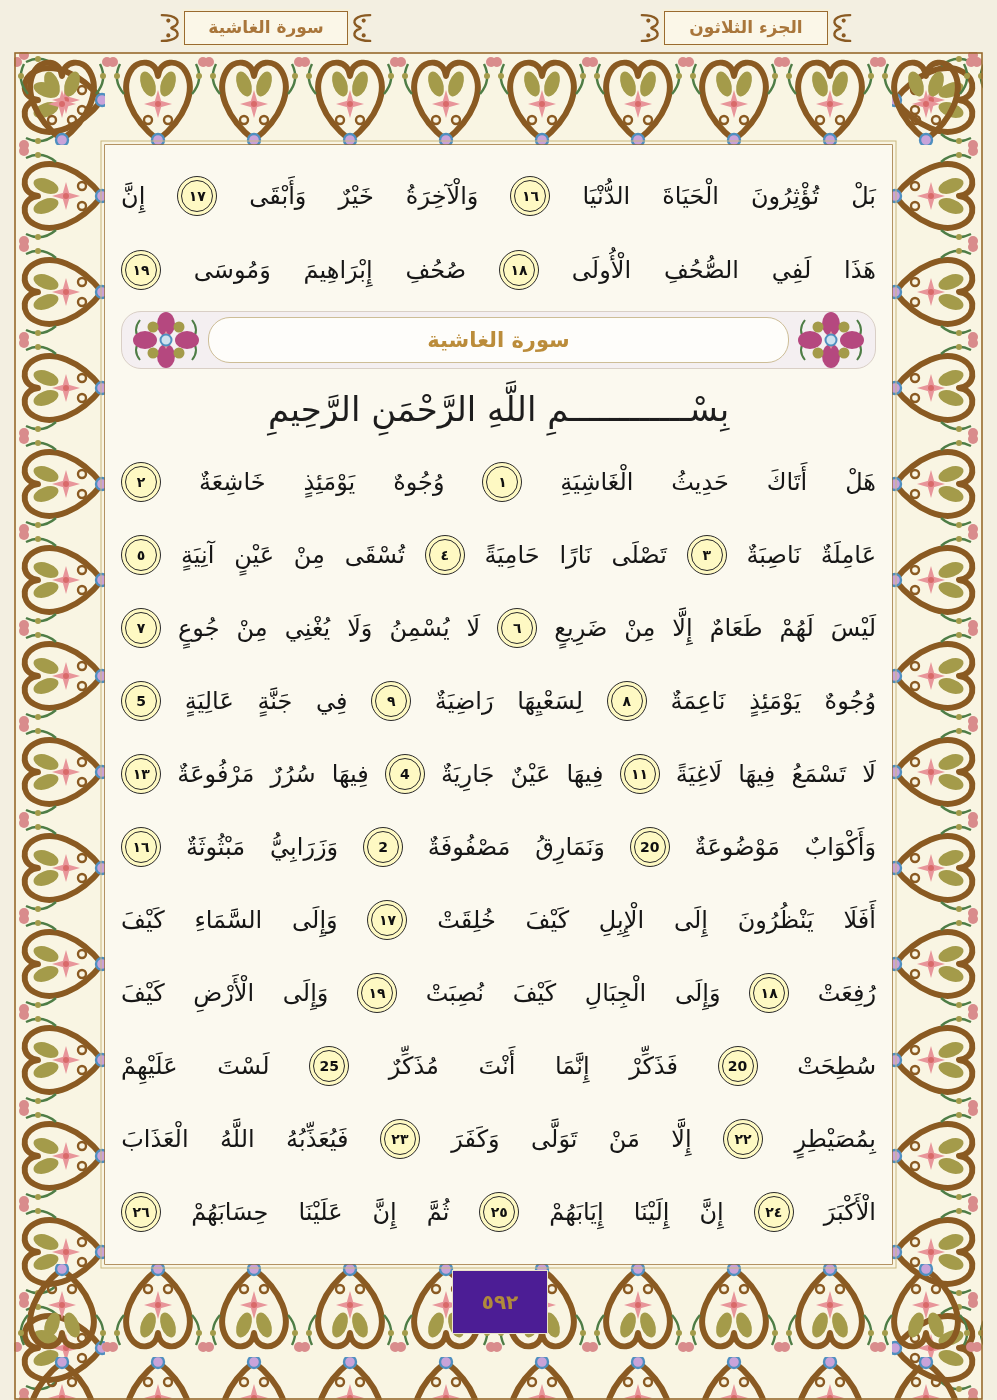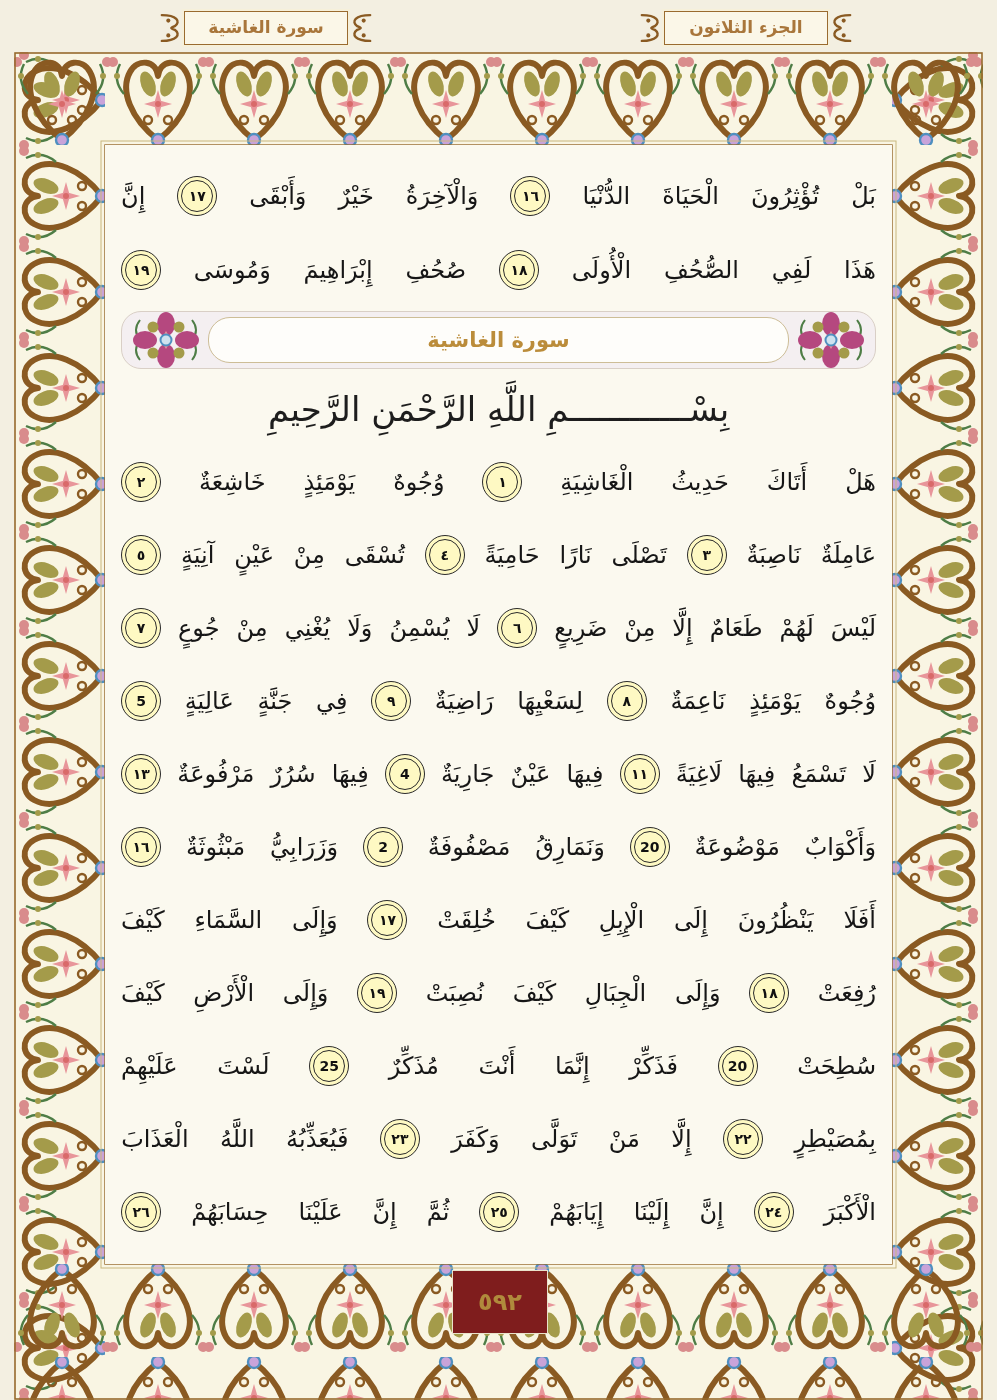--- a/index.html
+++ b/index.html
@@ -42,22 +42,22 @@
                 border-radius:22px;display:flex;align-items:center;justify-content:center;}
   .banner-title{color:#bb8c3a;font-size:21px;font-weight:bold;}
   .rosette{width:72px;height:56px;flex:0 0 auto;}
 
   
   .bismillah{height:72px;display:flex;align-items:center;justify-content:center;
              font-size:34px;color:#1d1d1d;font-weight:500;}
 
   
   .pagenum{position:absolute;left:452px;top:1270px;width:94px;height:62px;
-           background:#7f1d1d;border:1px solid #eae3cb;display:flex;align-items:center;
-           justify-content:center;color:#b08a3c;font-size:24px;font-weight:bold;}
+           background:#4c1d95;border:1px solid #eae3cb;display:flex;align-items:center;
+           justify-content:center;color:#b08a3c;font-size:20px;font-weight:bold;}
 </style>
 </head>
 <body>
 
 <div class="page">
 
   <div class="hdr hdr-left">
     <svg class="bracket" viewBox="0 0 26 36">
       <path d="M24,4 C8,4 3,11 10,16 C15,18 15,18 10,20 C3,25 8,32 24,32" stroke="#8a5a22" stroke-width="2.6" fill="none" stroke-linecap="round"></path>
       <circle cx="17" cy="10" r="2.2" fill="#8a5a22"></circle>

